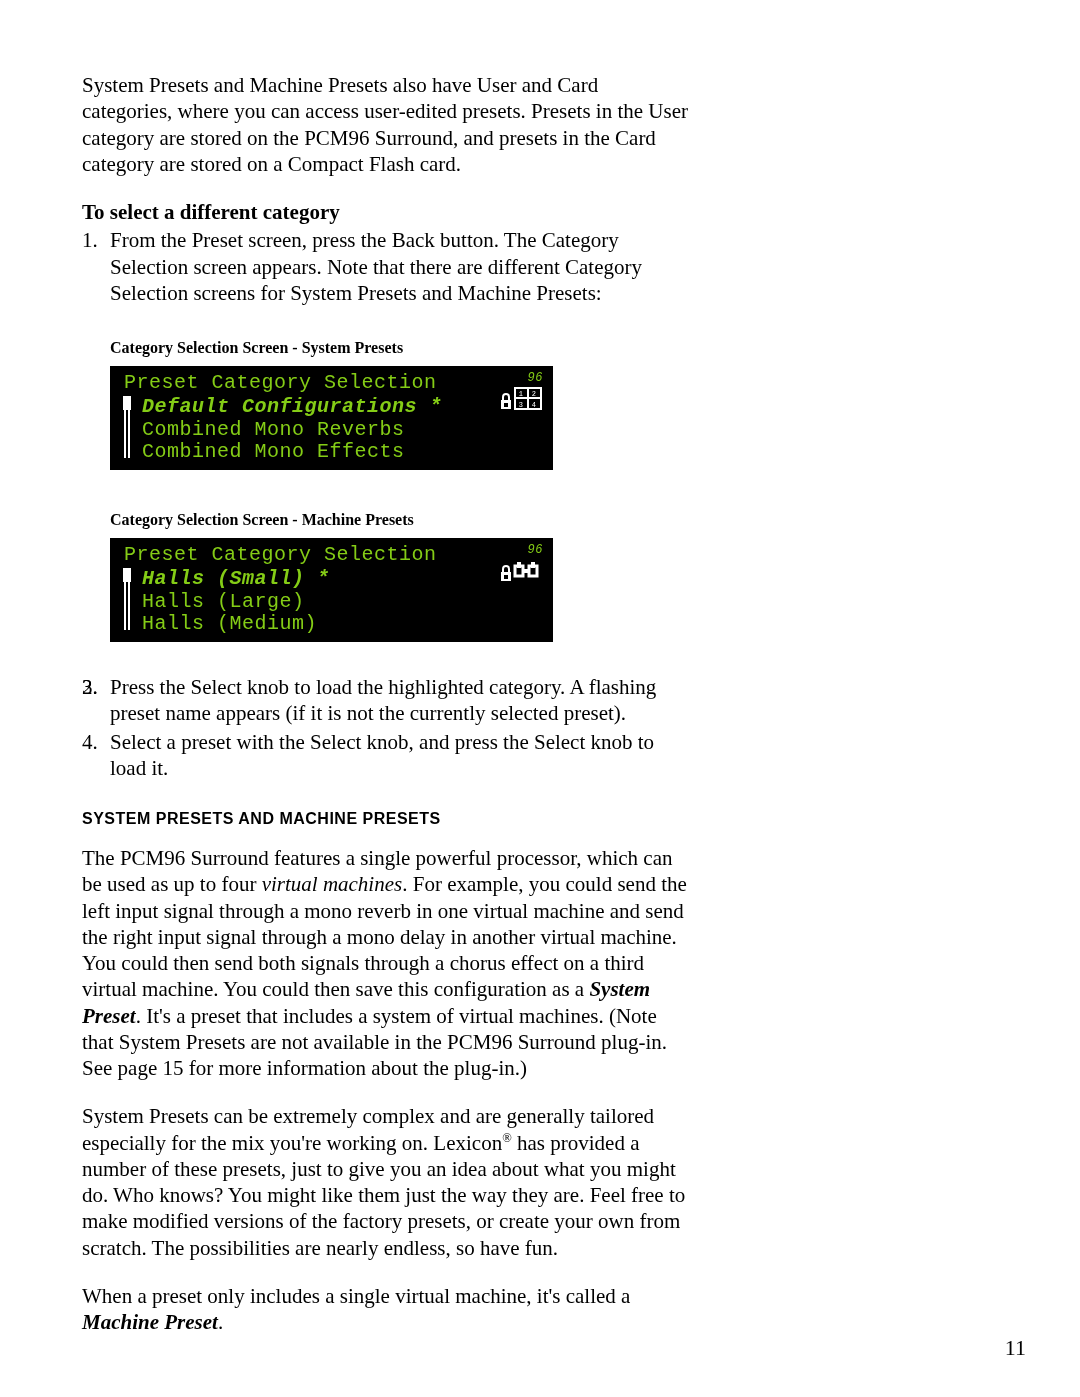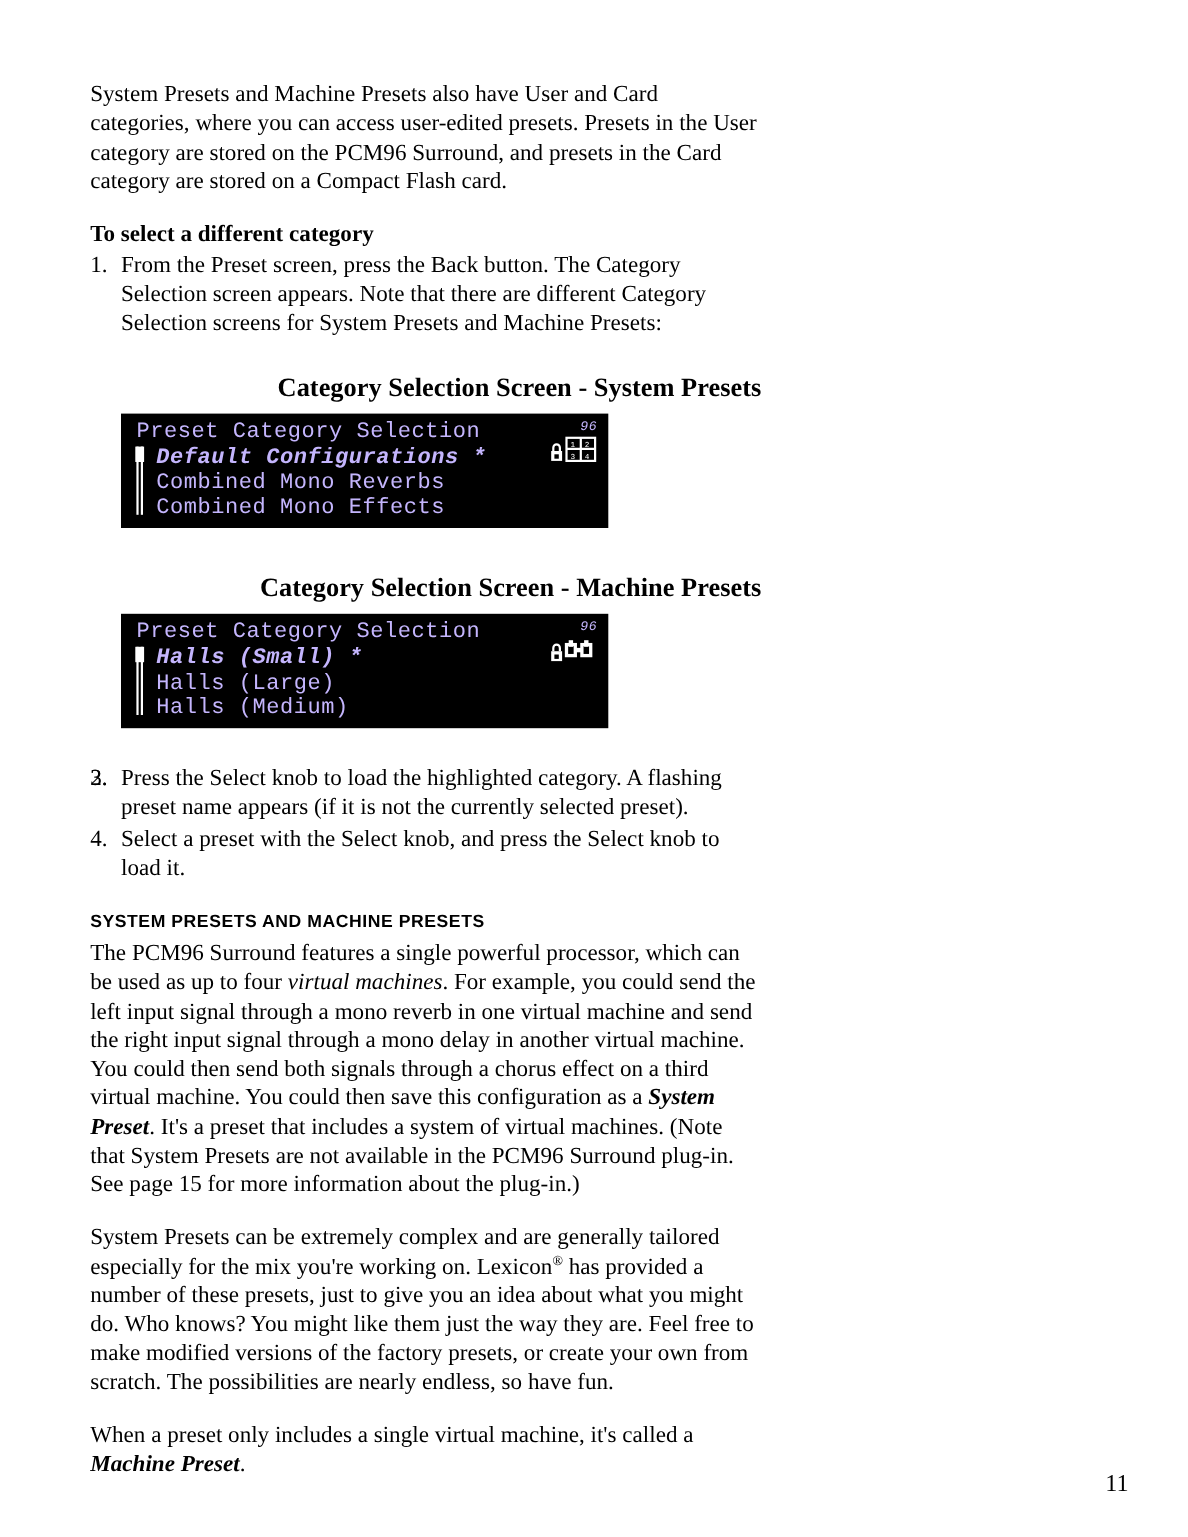--- a/index.html
+++ b/index.html
@@ -30,26 +30,25 @@
   ol.steps > li .num {
     position: absolute;
     left: 0;
     top: 0;
     width: 22px;
   }
   .screen-label {
     font-weight: 700;
     margin-left: 28px;
     margin-bottom: 8px;
-    font-size: 24px;
-    text-align: right;
+    font-size: 16px;
   }
   .lcd {
     background: #000;
-    color: #c4b5fd;
+    color: #84cc16;
     width: 443px;
     height: 104px;
     margin-left: 28px;
     position: relative;
     font-family: "Courier New", Courier, monospace;
     font-size: 20px;
     padding: 6px 14px 6px 14px;
     line-height: 1.12;
     letter-spacing: 0.5px;
   }
@@ -98,21 +97,21 @@
   }
   .lcd-corner svg { display: block; }
   .gap-40 { height: 40px; }
   .gap-30 { height: 30px; }
   .sect-title {
     font-family: "Arial Black", Arial, sans-serif;
     font-weight: 900;
     font-size: 16px;
     letter-spacing: 0.5px;
     margin-top: 28px;
-    margin-bottom: 4px;
+    margin-bottom: 16px;
   }
   .body-para { margin-bottom: 22px; text-align: left; }
   .pg-num {
     position: absolute;
     right: 54px;
     bottom: 36px;
     font-size: 22px;
   }
   em.ital { }
   strong.b { font-weight: 700; font-style: italic; }

